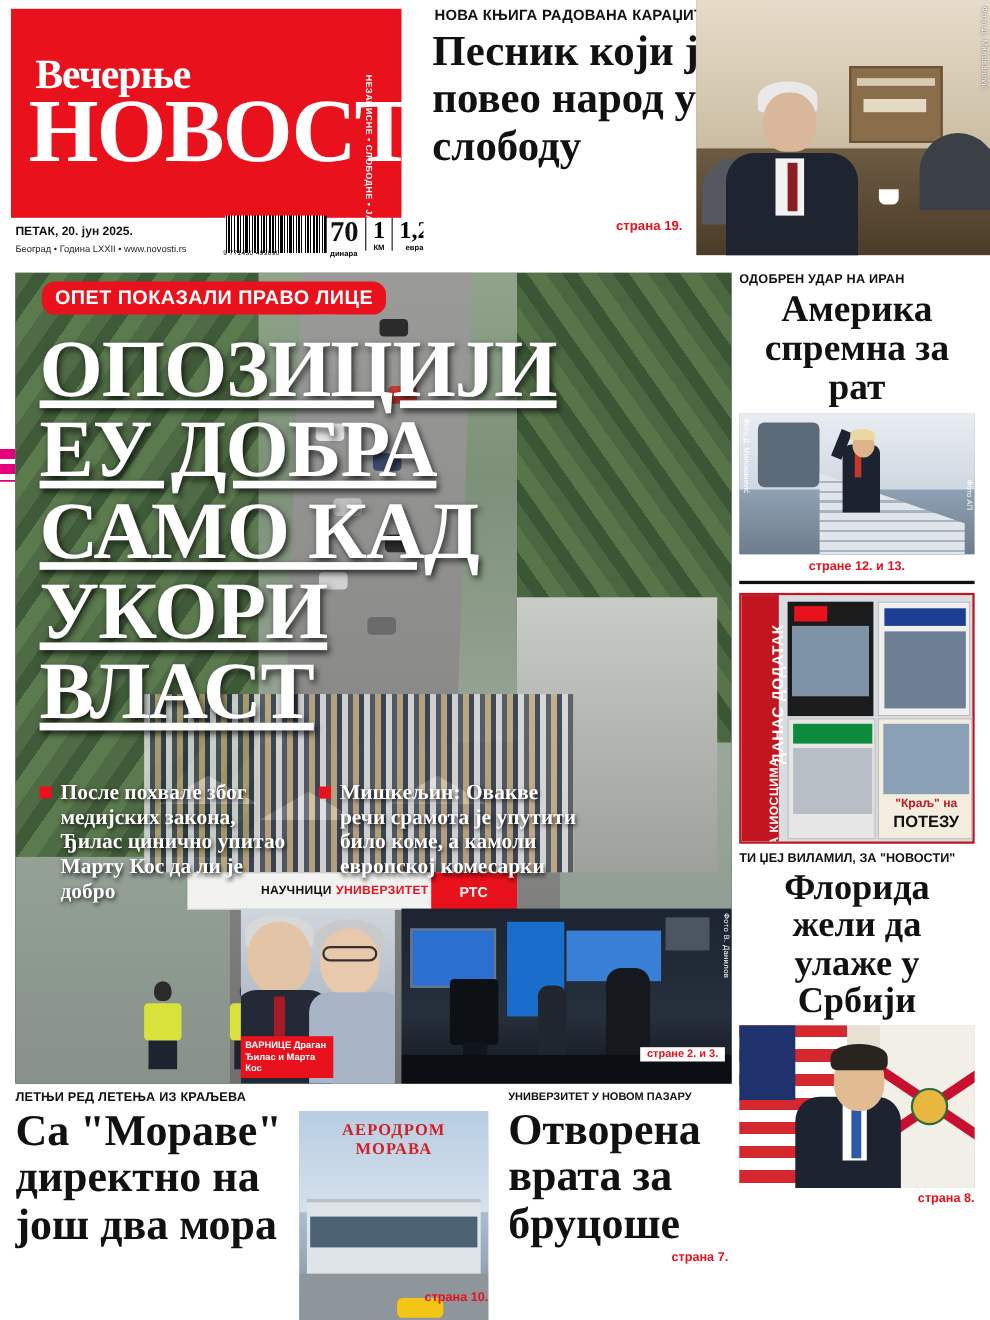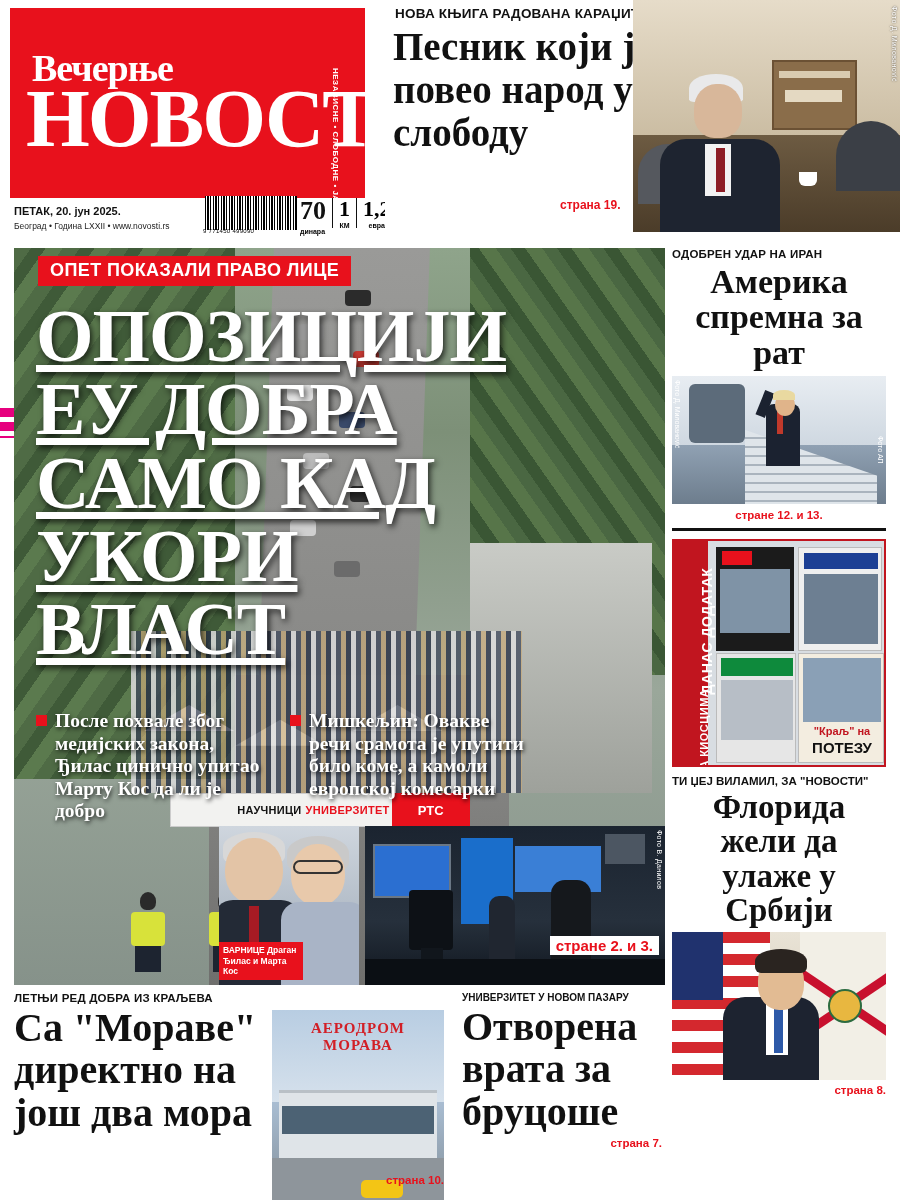--- a/index.html
+++ b/index.html
@@ -152,21 +152,21 @@
     border-radius:6px; }
   .policevan .lights { position:absolute; left:8%; top:-8px; width:84%; height:8px;
     background: repeating-linear-gradient(90deg,#1f4ea8 0 12px,#d11 12px 24px); }
   .cop { position:absolute; bottom:2%; width:34px; height:80px; }
   .cop .vest { position:absolute; left:0; top:22px; width:34px; height:34px; background:#d8e23a; border-radius:4px; }
   .cop .head { position:absolute; left:9px; top:2px; width:16px; height:18px; background:#2a2a2a; border-radius:50% 50% 40% 40%; }
   .cop .legs { position:absolute; left:4px; top:56px; width:26px; height:26px; background:#1d2430; }
 
   .main-kicker {
     position: absolute; left: 24px; top: 8px; background: #e8111c; color: #fff;
-    font-size: 18px; font-weight: bold; padding: 4px 12px 5px 12px; letter-spacing: 0.4px;
+    font-size: 18px; font-weight: bold; padding: 4px 12px 5px 12px; letter-spacing: 0.4px; border-radius: 12px;
   }
   .main-head {
     position: absolute; left: 22px; top: 52px; width: 520px;
     color: #fff; font-family: "Liberation Serif", serif; font-weight: bold;
     font-size: 74px; line-height: 0.99; letter-spacing: -1px;
     text-shadow: 2px 3px 6px rgba(0,0,0,.75);
     text-decoration: underline;
   }
   .bullets { position: absolute; left: 22px; top: 462px; width: 520px; display: flex; gap: 18px; }
   .bullet { width: 236px; display: flex; gap: 8px; }
@@ -200,21 +200,21 @@
   .mb-photo-r .screen { position:absolute; left:8px; top:18px; width:78px; height:54px; background:#2b6fd1; border:2px solid #6a7785;}
   .mb-photo-r .screen2 { position:absolute; left:150px; top:20px; width:86px; height:46px; background:#3a7fd6; }
   .mb-photo-r .chroma { position:absolute; left:96px; top:12px; width:52px; height:86px; background:#1a6ecb; }
   .mb-photo-r .person { position:absolute; left:186px; top:54px; width:40px; height:96px; background:#15181c; border-radius:14px 14px 0 0;}
   .mb-photo-r .person2 { position:absolute; left:124px; top:70px; width:26px; height:80px; background:#202630; border-radius:10px 10px 0 0;}
   .mb-photo-r .cam { position:absolute; left:44px; top:64px; width:44px; height:60px; background:#0d1116; border-radius:4px;}
   .mb-photo-r .camleg { position:absolute; left:56px; top:122px; width:22px; height:32px; background:#11161c;}
   .mb-photo-r .light { position:absolute; left:240px; top:8px; width:40px; height:30px; background:#4c5662;}
   .mb-photo-r .floor { position:absolute; left:0; bottom:0; width:100%; height:26px; background:#0b0f14;}
   .mb-page {
-    position:absolute; right: 6px; top: 688px; font-size: 15px; font-weight: bold; color:#e8111c;
+    position:absolute; right: 6px; top: 704px; font-size: 10px; font-weight: bold; color:#e8111c;
     background:#fff; padding: 1px 6px;
   }
   .credit-mbr { position:absolute; right:2px; top:582px; writing-mode: vertical-rl;
     font-size:7px; color:#fff; letter-spacing:.3px; }
 
   
   .rc { position: absolute; left: 672px; top: 248px; width: 214px; }
   .rc-kicker { font-size: 11.5px; font-weight: bold; color: #111; letter-spacing:.2px; }
   .rc-head {
     font-family: "Liberation Serif", serif; font-weight: bold; color:#111;
@@ -531,21 +531,21 @@
           <div class="mshirt"></div>
           <div class="mtie"></div>
         <div class="mhead"></div>
           <div class="mhair"></div>
       </div>
       <div class="rc2-page">страна 8.</div>
     </div>
   </div>
 
   <div class="bl">
-    <div class="bl-kicker">ЛЕТЊИ РЕД ДОБРА ИЗ КРАЉЕВА</div>
+    <div class="bl-kicker">ЛЕТЊИ РЕД ЛЕТЕЊА ИЗ КРАЉЕВА</div>
     <div class="bl-head">Са "Мораве" директно на још два мора</div>
     <div class="bl-photo">
       <div class="sky"></div>
       <div class="sign">АЕРОДРОМ МОРАВА</div>
       <div class="term"></div>
         <div class="glassband"></div>
       <div class="ground"></div>
         <div class="taxi"></div>
     </div>
     <div class="bl-page">страна 10.</div>

